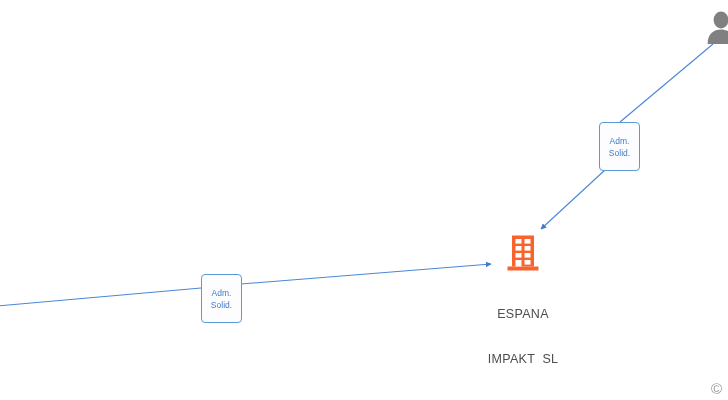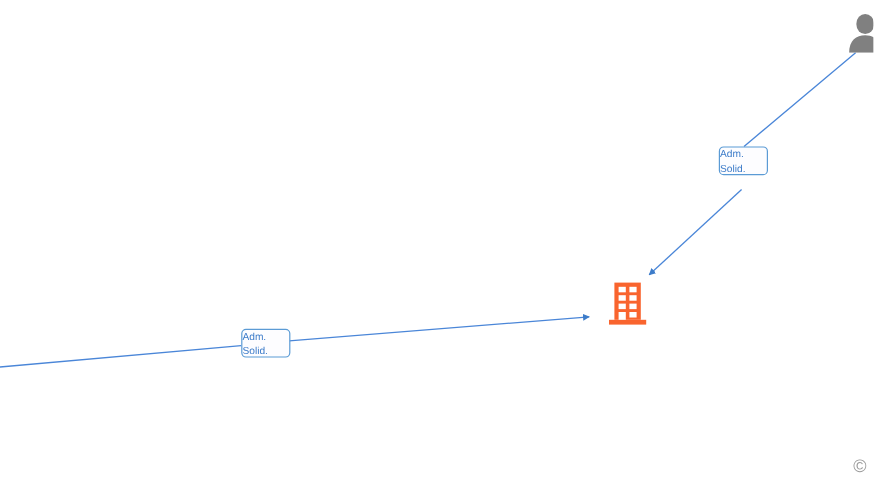--- a/index.html
+++ b/index.html
@@ -61,26 +61,27 @@
     display: block;
     width: 30px;
     height: 34px;
   }
 
   
   .rel-label {
     position: absolute;
     box-sizing: border-box;
     width: 41px;
-    height: 24px;
+    height: 49px;
     background: #fdfdff;
     border: 1px solid #5b9bd5;
     border-radius: 4px;
     display: flex;
     flex-direction: column;
+    align-items: center;
     justify-content: center;
     z-index: 3;
   }
   .rel-label span {
     display: block;
     font-size: 8.5px;
     line-height: 12px;
     color: #3d7cc9;
     white-space: nowrap;
   }
@@ -154,20 +155,24 @@
       <rect x="10.5" y="5" width="6" height="4.6" fill="#ffffff"></rect>
       <rect x="19.5" y="5" width="6" height="4.6" fill="#ffffff"></rect>
       <rect x="10.5" y="12" width="6" height="4.6" fill="#ffffff"></rect>
       <rect x="19.5" y="12" width="6" height="4.6" fill="#ffffff"></rect>
       <rect x="10.5" y="19" width="6" height="4.6" fill="#ffffff"></rect>
       <rect x="19.5" y="19" width="6" height="4.6" fill="#ffffff"></rect>
 
       <rect x="10.5" y="26" width="6" height="6.5" fill="#ffffff"></rect>
       <rect x="19.5" y="26" width="6" height="4.6" fill="#ffffff"></rect>
     </svg>
+    <div class="company-name">
+      <div>ESPANA</div>
+      <div>IMPAKT  SL</div>
+    </div>
   </div>
 
   <div class="rel-label top-right">
     <span>Adm.</span>
     <span>Solid.</span>
   </div>
 
   <div class="rel-label bottom-left">
     <span>Adm.</span>
     <span>Solid.</span>

